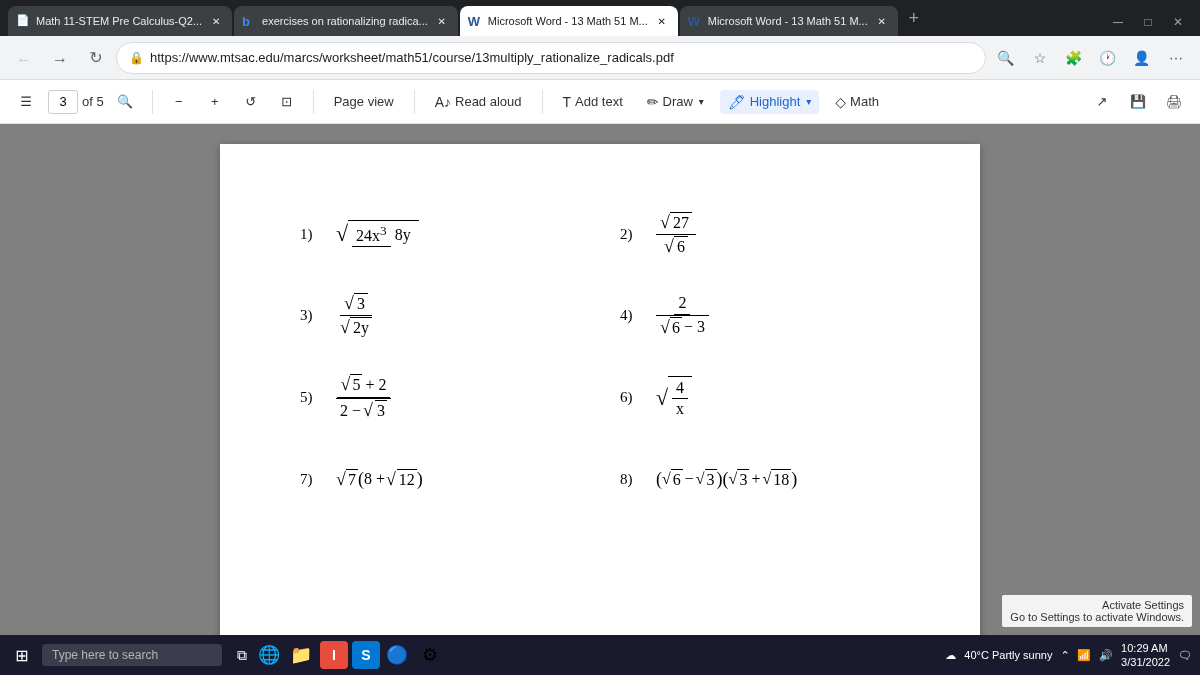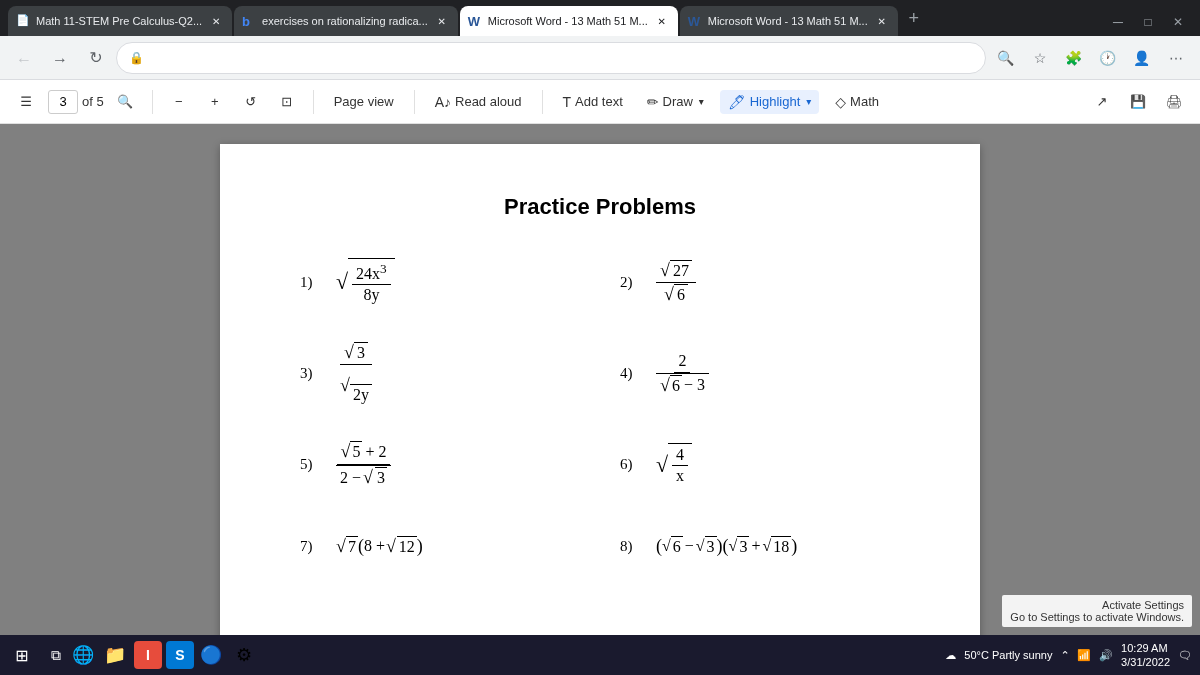--- a/index.html
+++ b/index.html
@@ -138,20 +138,21 @@
       <div style="width:28px;height:28px;display:flex;align-items:center;justify-content:center;color:#9aa0a6;cursor:pointer;font-size:12px;">✕</div>
     </div>
   </div>
 
   <div class="toolbar">
     <button class="nav-btn disabled">←</button>
     <button class="nav-btn">→</button>
     <button class="nav-btn">↻</button>
     <div class="address-bar">
       <span class="lock">🔒</span>
+      <span class="address-text">https://www.mtsac.edu/marcs/worksheet/math51/course/13multiply_rationalize_radicals.pdf</span>
     </div>
     <div class="toolbar-right">
       <button class="toolbar-icon-btn">🔍</button>
       <button class="toolbar-icon-btn">☆</button>
       <button class="toolbar-icon-btn">🧩</button>
       <button class="toolbar-icon-btn">🕐</button>
       <button class="toolbar-icon-btn">👤</button>
       <button class="toolbar-icon-btn">⋯</button>
     </div>
   </div>
@@ -200,31 +201,30 @@
     </button>
     <div style="flex:1"></div>
     <button class="pdf-btn">↗</button>
     <button class="pdf-btn">💾</button>
     <button class="pdf-btn">🖨</button>
   </div>
 
   <div class="pdf-content">
     <div class="pdf-page">
 
-      <div class="page-title">Practice Problems</div>
 
       <div class="problems-grid">
 
         <div class="problem">
           <span class="prob-num">1)</span>
           <span class="math-expr">
 
             <span style="font-size:22px;margin-right:0px;">√</span>
             <span style="border-top:1.5px solid #000;padding:2px 4px;display:inline-block;">
-              <span class="fraction" style="display:inline-flex;flex-direction:column;align-items:center;">
+              <span class="fraction" style="display:inline-flex;flex-direction:row;align-items:center;">
                 <span class="frac-num">24x<sup>3</sup></span>
                 <span class="frac-den">8y</span>
               </span>
             </span>
           </span>
         </div>
 
         <div class="problem">
           <span class="prob-num">2)</span>
           <span class="math-expr">
@@ -244,21 +244,21 @@
         <div class="problem">
           <span class="prob-num">3)</span>
           <span class="math-expr">
             <span class="fraction" style="display:inline-flex;flex-direction:column;align-items:center;">
               <span class="frac-num" style="display:inline-flex;align-items:center;">
                 <span style="font-size:18px;">√</span>
                   <span style="border-top:1.5px solid #000;padding:1px 3px;">3</span>
               </span>
               <span class="frac-den" style="display:inline-flex;align-items:center;">
                 <span style="font-size:18px;">√</span>
-                  <span style="border-top:1.5px solid #000;padding:1px 3px;margin-top:18px;">2y</span>
+                  <span style="border-top:1.5px solid #000;padding:1px 3px;">2y</span>
               </span>
             </span>
           </span>
         </div>
 
         <div class="problem">
           <span class="prob-num">4)</span>
           <span class="math-expr">
             <span class="fraction" style="display:inline-flex;flex-direction:column;align-items:center;">
               <span class="frac-num" style="padding:0 4px 2px;">2</span>
@@ -350,37 +350,38 @@
 <div class="activate-windows">
   <div>Activate Settings</div>
   <div>Go to Settings to activate Windows.</div>
 </div>
 
 <div class="taskbar">
   <div class="taskbar-left">
     <div class="taskbar-icon">
       <span class="windows-btn">⊞</span>
     </div>
+    <input class="taskbar-search" type="text" placeholder="Type here to search" style="">
     <div class="taskbar-icon" style="color:#fff;font-size:14px;">⧉</div>
   </div>
 
   <div style="display:flex;align-items:center;gap:4px;">
     <div class="taskbar-icon" style="font-size:18px;">🌐</div>
     <div class="taskbar-icon" style="font-size:18px;">📁</div>
     <div class="taskbar-icon" style="background:#e74c3c;border-radius:4px;width:28px;height:28px;display:flex;align-items:center;justify-content:center;color:#fff;font-size:14px;font-weight:bold;">I</div>
     <div class="taskbar-icon" style="background:#0078d4;border-radius:4px;width:28px;height:28px;display:flex;align-items:center;justify-content:center;color:#fff;font-size:14px;font-weight:bold;">S</div>
     <div class="taskbar-icon" style="font-size:18px;">🔵</div>
     <div class="taskbar-icon" style="font-size:18px;">⚙</div>
   </div>
 
   <div style="flex:1"></div>
 
   <div class="taskbar-right">
     <span>☁</span>
-    <span>50°C Partly sunny</span>
+    <span>40°C Partly sunny</span>
     <span>⌃</span>
     <span>📶</span>
     <span>🔊</span>
     <div class="time-block">
       <div>10:29 AM</div>
       <div>3/31/2022</div>
     </div>
     <span>🗨</span>
   </div>
 </div>

